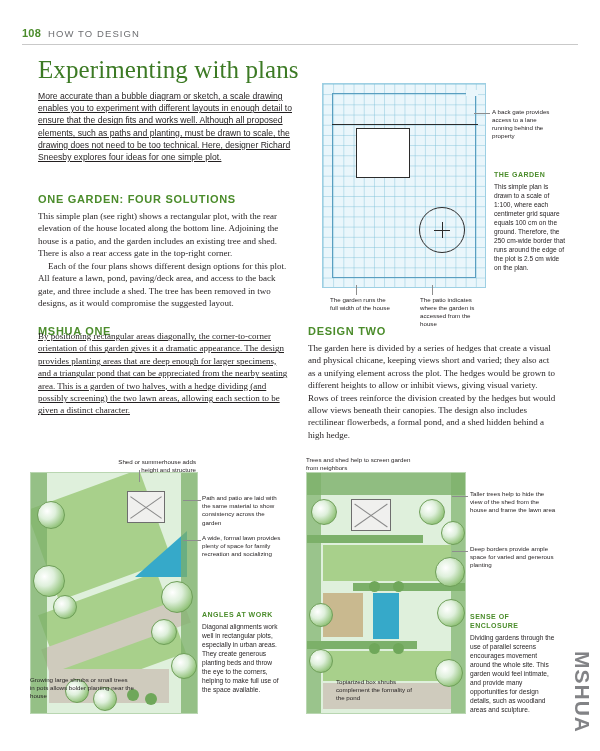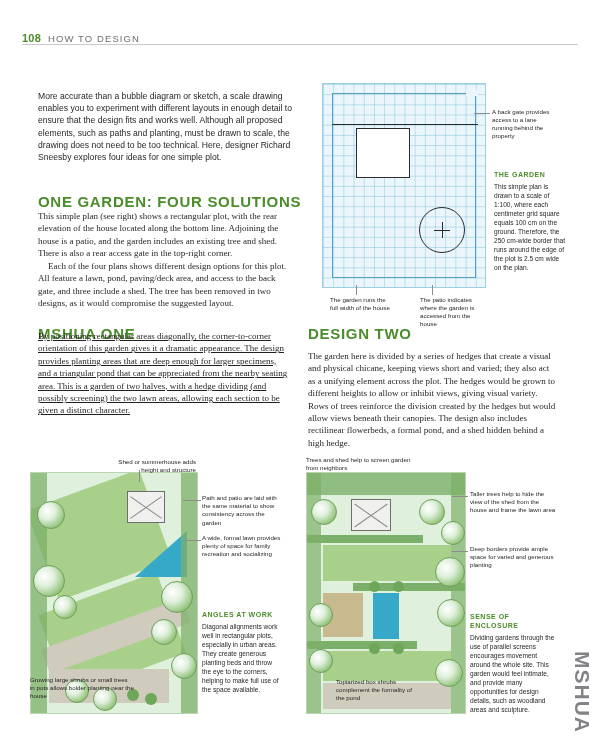--- a/index.html
+++ b/index.html
@@ -22,21 +22,21 @@
   }
 
   
   .runhead {
     position: absolute;
     left: 22px; top: 22px;
     width: 556px;
     height: 22px;
     border-bottom: 1px solid #c9c9c9;
     display: flex;
-    align-items: flex-end;
+    align-items: center;
   }
   .runhead .folio {
     font-family: "Liberation Sans", sans-serif;
     font-weight: bold;
     font-size: 11px;
     color: #4b8c2b;
     letter-spacing: 0.2px;
     margin-right: 7px;
   }
   .runhead .sect {
@@ -60,26 +60,27 @@
 
   .intro {
     position: absolute;
     left: 38px; top: 90px;
     width: 262px;
     font-size: 8.6px;
     line-height: 12.2px;
     font-family: "Liberation Sans", sans-serif;
     color: #231f20;
     text-align: left;
+    text-decoration: underline;
   }
 
   h2.head {
     position: absolute;
     font-family: "Liberation Sans", sans-serif;
-    font-size: 15px;
+    font-size: 11px;
     font-weight: bold;
     color: #4b8c2b;
     letter-spacing: 0.7px;
     margin: 0;
   }
   .bodytext {
     position: absolute;
     font-size: 9px;
     line-height: 12.4px;
     color: #231f20;
@@ -87,21 +88,21 @@
   }
 
   #h-one { left: 38px; top: 193px; }
   #p-one-a { left: 38px; top: 210px; width: 252px; }
   #p-one-b { left: 38px; top: 260px; width: 252px; text-indent: 10px; }
 
   #h-opt1 { left: 38px; top: 325px; }
   #p-opt1 { left: 38px; top: 330px; width: 250px; text-decoration: underline; }
 
   #h-opt2 { left: 308px; top: 325px; }
-  #p-opt2 { left: 308px; top: 342px; width: 248px; margin-top: 8px; }
+  #p-opt2 { left: 308px; top: 342px; width: 248px; }
 
   
   .plan-main {
     position: absolute;
     left: 322px; top: 83px;
     width: 164px; height: 205px;
     background: #eaf6fb;
     border: 1px solid #9dcfe3;
     box-sizing: border-box;
   }
@@ -292,20 +293,21 @@
 </head>
 <body>
 
 <div class="page">
 
   <div class="runhead">
     <span class="folio">108</span>
     <span class="sect">HOW TO DESIGN</span>
   </div>
 
+  <div class="title">Experimenting with plans</div>
 
   <div class="intro">More accurate than a bubble diagram or sketch, a scale drawing enables you to experiment with different layouts in enough detail to ensure that the design fits and works well. Although all proposed elements, such as paths and planting, must be drawn to scale, the drawing does not need to be too technical. Here, designer Richard Sneesby explores four ideas for one simple plot.</div>
 
   <h2 class="head" id="h-one">ONE GARDEN: FOUR SOLUTIONS</h2>
   <div class="bodytext" id="p-one-a">This simple plan (see right) shows a rectangular plot, with the rear elevation of the house located along the bottom line. Adjoining the house is a patio, and the garden includes an existing tree and shed. There is also a rear access gate in the top-right corner.</div>
   <div class="bodytext" id="p-one-b">Each of the four plans shows different design options for this plot. All feature a lawn, pond, paving/deck area, and access to the back gate, and three include a shed. The tree has been removed in two designs, as it would compromise the suggested layout.</div>
 
   <h2 class="head" id="h-opt1">MSHUA ONE</h2>
   <div class="bodytext" id="p-opt1">By positioning rectangular areas diagonally, the corner-to-corner orientation of this garden gives it a dramatic appearance. The design provides planting areas that are deep enough for larger specimens, and a triangular pond that can be appreciated from the nearby seating area. This is a garden of two halves, with a hedge dividing (and possibly screening) the two lawn areas, allowing each section to be given a distinct character.</div>
 

